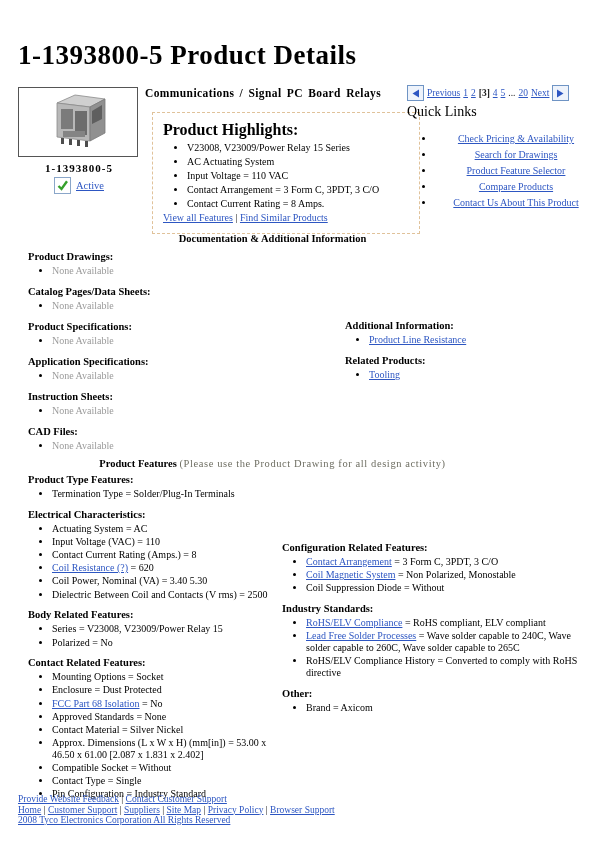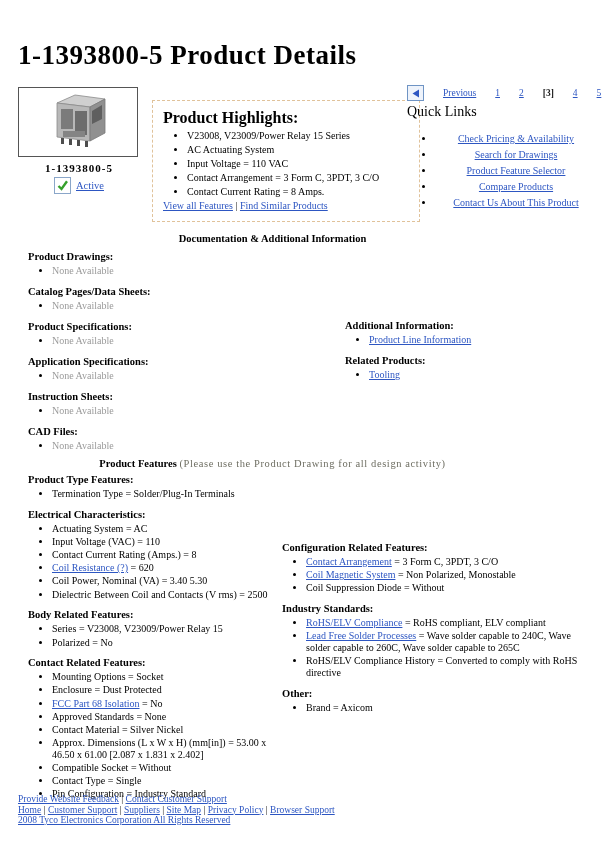--- a/index.html
+++ b/index.html
@@ -25,21 +25,21 @@
   .leaf-box { width:16px; height:16px; border:1px solid #8aa6c9; background:#fff; display:inline-flex; align-items:center; justify-content:center; flex:0 0 auto; }
 
   .highlights-box { margin:13px 0 0 7px; width:268px; box-sizing:border-box; border:1px dashed #e0c29a; padding:8px 10px 10px 10px; }
   .highlights-heading { margin:0; font-size:16px; font-weight:bold; color:#000; }
   ul.b { margin:3px 0 0 0; padding-left:24px; list-style:disc; }
   ul.b li { font-size:10px; line-height:1.2; margin:2px 0; color:#000; }
   .hl-links { margin-top:2px; font-size:10px; }
 
   
   .right-col { position:absolute; left:407px; top:85px; width:190px; }
-  .pagination { display:flex; align-items:center; gap:19px; font-size:9.5px; flex-wrap:nowrap; }
+  .pagination { display:flex; align-items:center; gap:3px; font-size:9.5px; flex-wrap:nowrap; }
   .arrow-btn { width:15px; height:14px; border:1px solid #6f94c4; background:#eef3fb; display:inline-flex; align-items:center; justify-content:center; flex:0 0 auto; cursor:pointer; }
   .pg-current { font-weight:bold; color:#222; }
   .quick-links-heading { font-size:14px; margin-top:3px; color:#000; }
   .ql-list { margin:13px 0 0 0; padding-left:28px; list-style:disc;text-align:center; }
   .ql-list li { font-size:10px; line-height:1.2; margin:4px 0; color:#000; }
 
   
   .docs-heading { position:absolute; left:0; top:233px; width:545px; text-align:center; font-size:10.5px; font-weight:bold; color:#000; }
   .docs-left { position:absolute; left:28px; top:251px; width:300px; }
   .doc-section { margin-bottom:9px; }
@@ -91,20 +91,21 @@
       <span class="check-box">
         <svg width="11" height="11" viewBox="0 0 11 11">
             <path d="M1.5 6 L4.5 9 L10 1.2" stroke="#35a02c" stroke-width="2.4" fill="none"></path>
           </svg>
       </span>
       <a class="active-link" href="#">Active</a>
     </div>
   </div>
 
   <div class="category-col">
+    <h2 class="category-heading">Communications / Signal PC Board Relays</h2>
 
     <div class="highlights-box">
       <h3 class="highlights-heading">Product Highlights:</h3>
       <ul class="b">
         <li><span>V23008, V23009/Power Relay 15 Series</span></li>
         <li><span>AC Actuating System</span></li>
         <li><span>Input Voltage = 110 VAC</span></li>
         <li><span>Contact Arrangement = 3 Form C, 3PDT, 3 C/O</span></li>
         <li><span>Contact Current Rating = 8 Amps.</span></li>
       </ul>
@@ -186,21 +187,21 @@
       <ul class="b">
           <li><span class="none">None Available</span></li>
         </ul>
     </div>
   </div>
 
   <div class="docs-right">
     <div class="dr-block">
       <h3>Additional Information:</h3>
       <ul class="b">
-          <li><a href="#">Product Line Information</a></li>
+          <li><a href="#">Product Line Resistance</a></li>
         </ul>
     </div>
     <div class="dr-block">
       <h3>Related Products:</h3>
       <ul class="b">
           <li><a href="#">Tooling</a></li>
         </ul>
     </div>
   </div>
 

